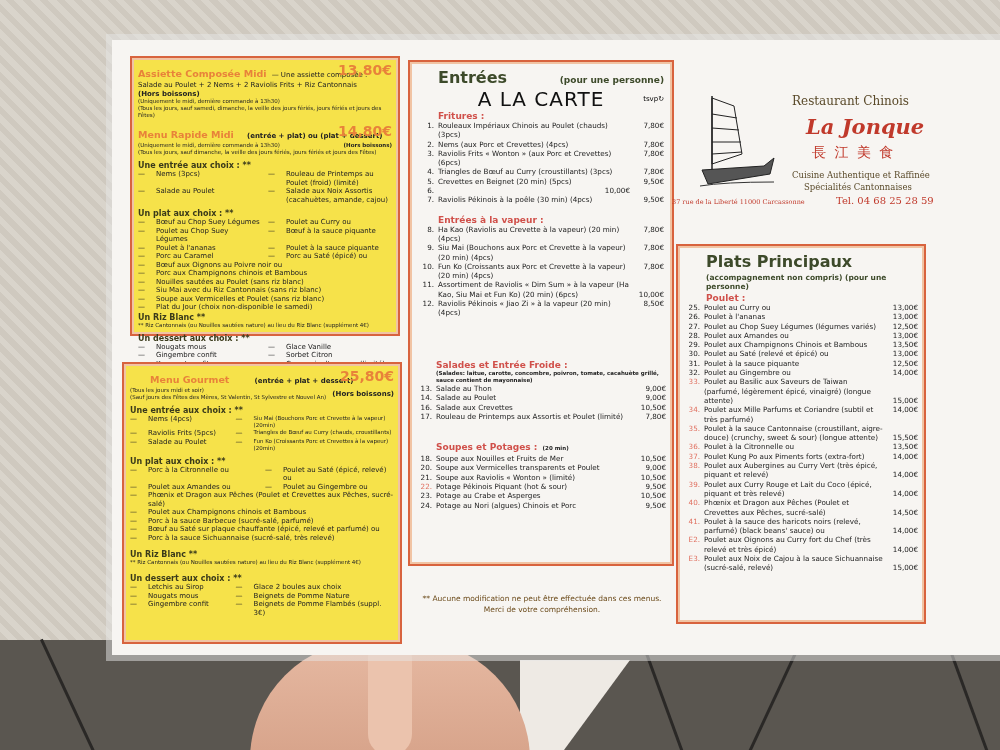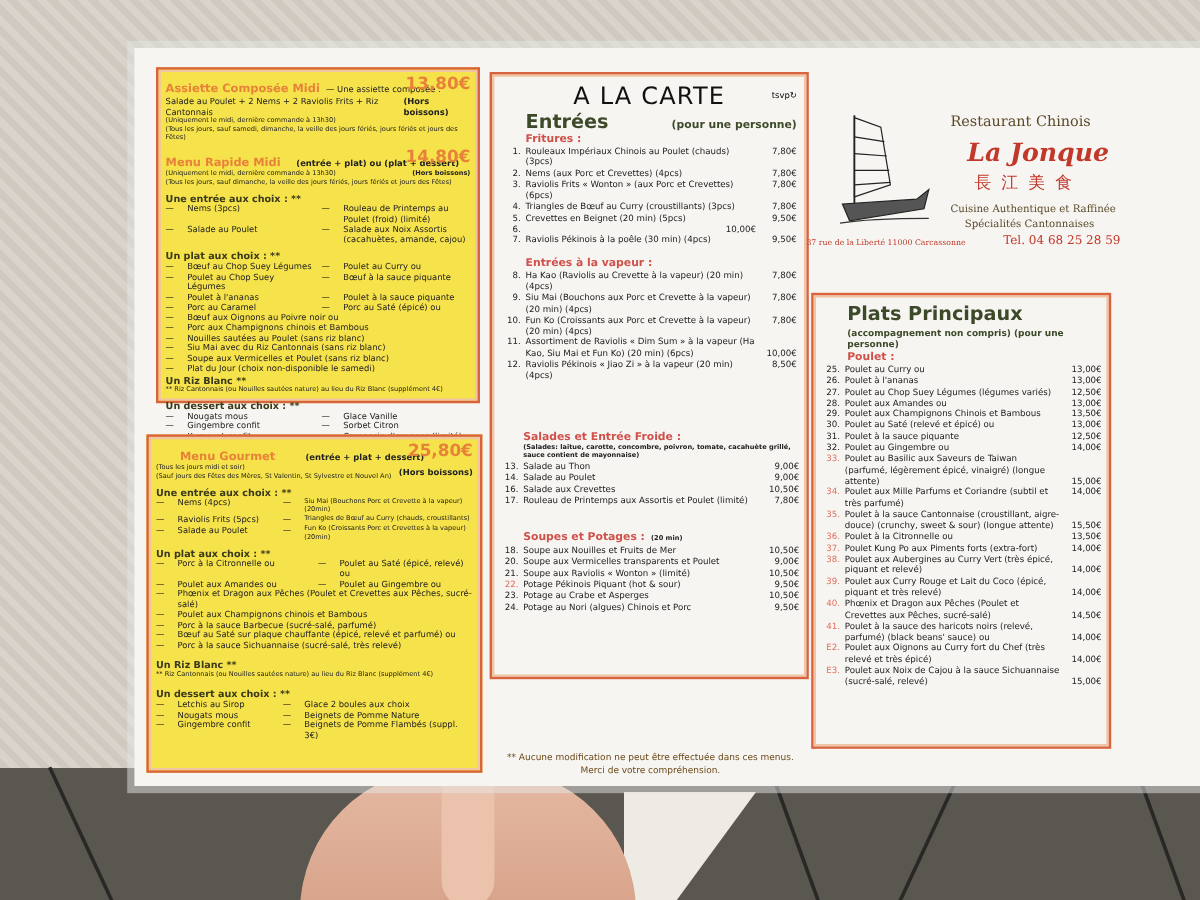--- a/index.html
+++ b/index.html
@@ -55,21 +55,21 @@
 <div class="thumb"></div>
 
 <div class="sheet">
 
   <div class="panel yellow" style="left:18px;top:16px;width:270px;height:280px;padding:4px 6px;box-sizing:border-box;">
     <div style="position:relative;">
       <span class="ttl">Assiette Composée Midi</span>
       <span class="fs">— Une assiette composée :</span>
       <span class="price-o" style="top:0;right:0;">13,80€</span>
     </div>
-    <div class="fs" style="display:flex;justify-content:space-between;">
+    <div class="fs" style="display:flex;justify-content:space-between;flex-direction:column;">
       <span>Salade au Poulet + 2 Nems + 2 Raviolis Frits + Riz Cantonnais</span>
       <b>(Hors boissons)</b>
     </div>
     <div class="fx">(Uniquement le midi, dernière commande à 13h30)</div>
     <div class="fx">(Tous les jours, sauf samedi, dimanche, la veille des jours fériés, jours fériés et jours des Fêtes)</div>
 
     <div style="position:relative;margin-top:4px;">
       <span class="ttl">Menu Rapide Midi</span>
       <span class="fs" style="margin-left:8px;font-weight:bold;">(entrée + plat) ou (plat + dessert)</span>
       <span class="price-o" style="top:0;right:0;">14,80€</span>
@@ -299,27 +299,27 @@
           <span>Gingembre confit</span>
         </div>
       <div class="row">
           <span class="dash">—</span>
           <span>Beignets de Pomme Flambés (suppl. 3€)</span>
         </div>
     </div>
   </div>
 
   <div class="panel white" style="left:296px;top:20px;width:266px;height:506px;padding:6px 8px;box-sizing:border-box;">
+    <div style="display:flex;justify-content:space-between;align-items:baseline;padding-left:20px;">
+      <span class="h-green">Entrées</span>
+      <span style="color:#3d4a2a;font-weight:bold;font-size:9px;">(pour une personne)</span>
+    </div>
     <div style="position:relative;">
       <div class="carte-title">A LA CARTE</div>
       <span style="position:absolute;right:0;top:8px;font-size:7px;">tsvp↻</span>
-    </div>
-    <div style="display:flex;justify-content:space-between;align-items:baseline;padding-left:20px;">
-      <span class="h-green">Entrées</span>
-      <span style="color:#3d4a2a;font-weight:bold;font-size:9px;">(pour une personne)</span>
     </div>
     <div class="sub-red" style="padding-left:20px;">Fritures :</div>
     <div>
       <div class="item">
           <span class="n">1.</span>
           <span>Rouleaux Impériaux Chinois au Poulet (chauds) (3pcs)</span>
           <span class="p">7,80€</span>
         </div>
       <div class="item">
           <span class="n">2.</span>
@@ -437,21 +437,21 @@
           <span class="p">10,50€</span>
         </div>
       <div class="item">
           <span class="n">24.</span>
           <span>Potage au Nori (algues) Chinois et Porc</span>
           <span class="p">9,50€</span>
         </div>
     </div>
   </div>
 
-  <div style="position:absolute;left:290px;top:553px;width:280px;text-align:center;font-size:7.5px;line-height:11px;color:#6b4a1a;margin-top:32px;">
+  <div style="position:absolute;left:290px;top:553px;width:280px;text-align:center;font-size:7.5px;line-height:11px;color:#6b4a1a;">
     <div>** Aucune modification ne peut être effectuée dans ces menus.</div>
     <div>Merci de votre compréhension.</div>
   </div>
 
   <div style="position:absolute;left:572px;top:42px;width:280px;height:150px;">
     <svg width="86" height="100" viewBox="0 0 86 100" style="position:absolute;left:10px;top:10px;">
       <line x1="18" y1="4" x2="18" y2="78" stroke="#222" stroke-width="1.5"></line>
       <path d="M18 6 L40 14 L48 62 L18 72 Z" fill="none" stroke="#222" stroke-width="1"></path>
       <line x1="18" y1="22" x2="43" y2="26" stroke="#222"></line>
       <line x1="18" y1="36" x2="45" y2="38" stroke="#222"></line>

